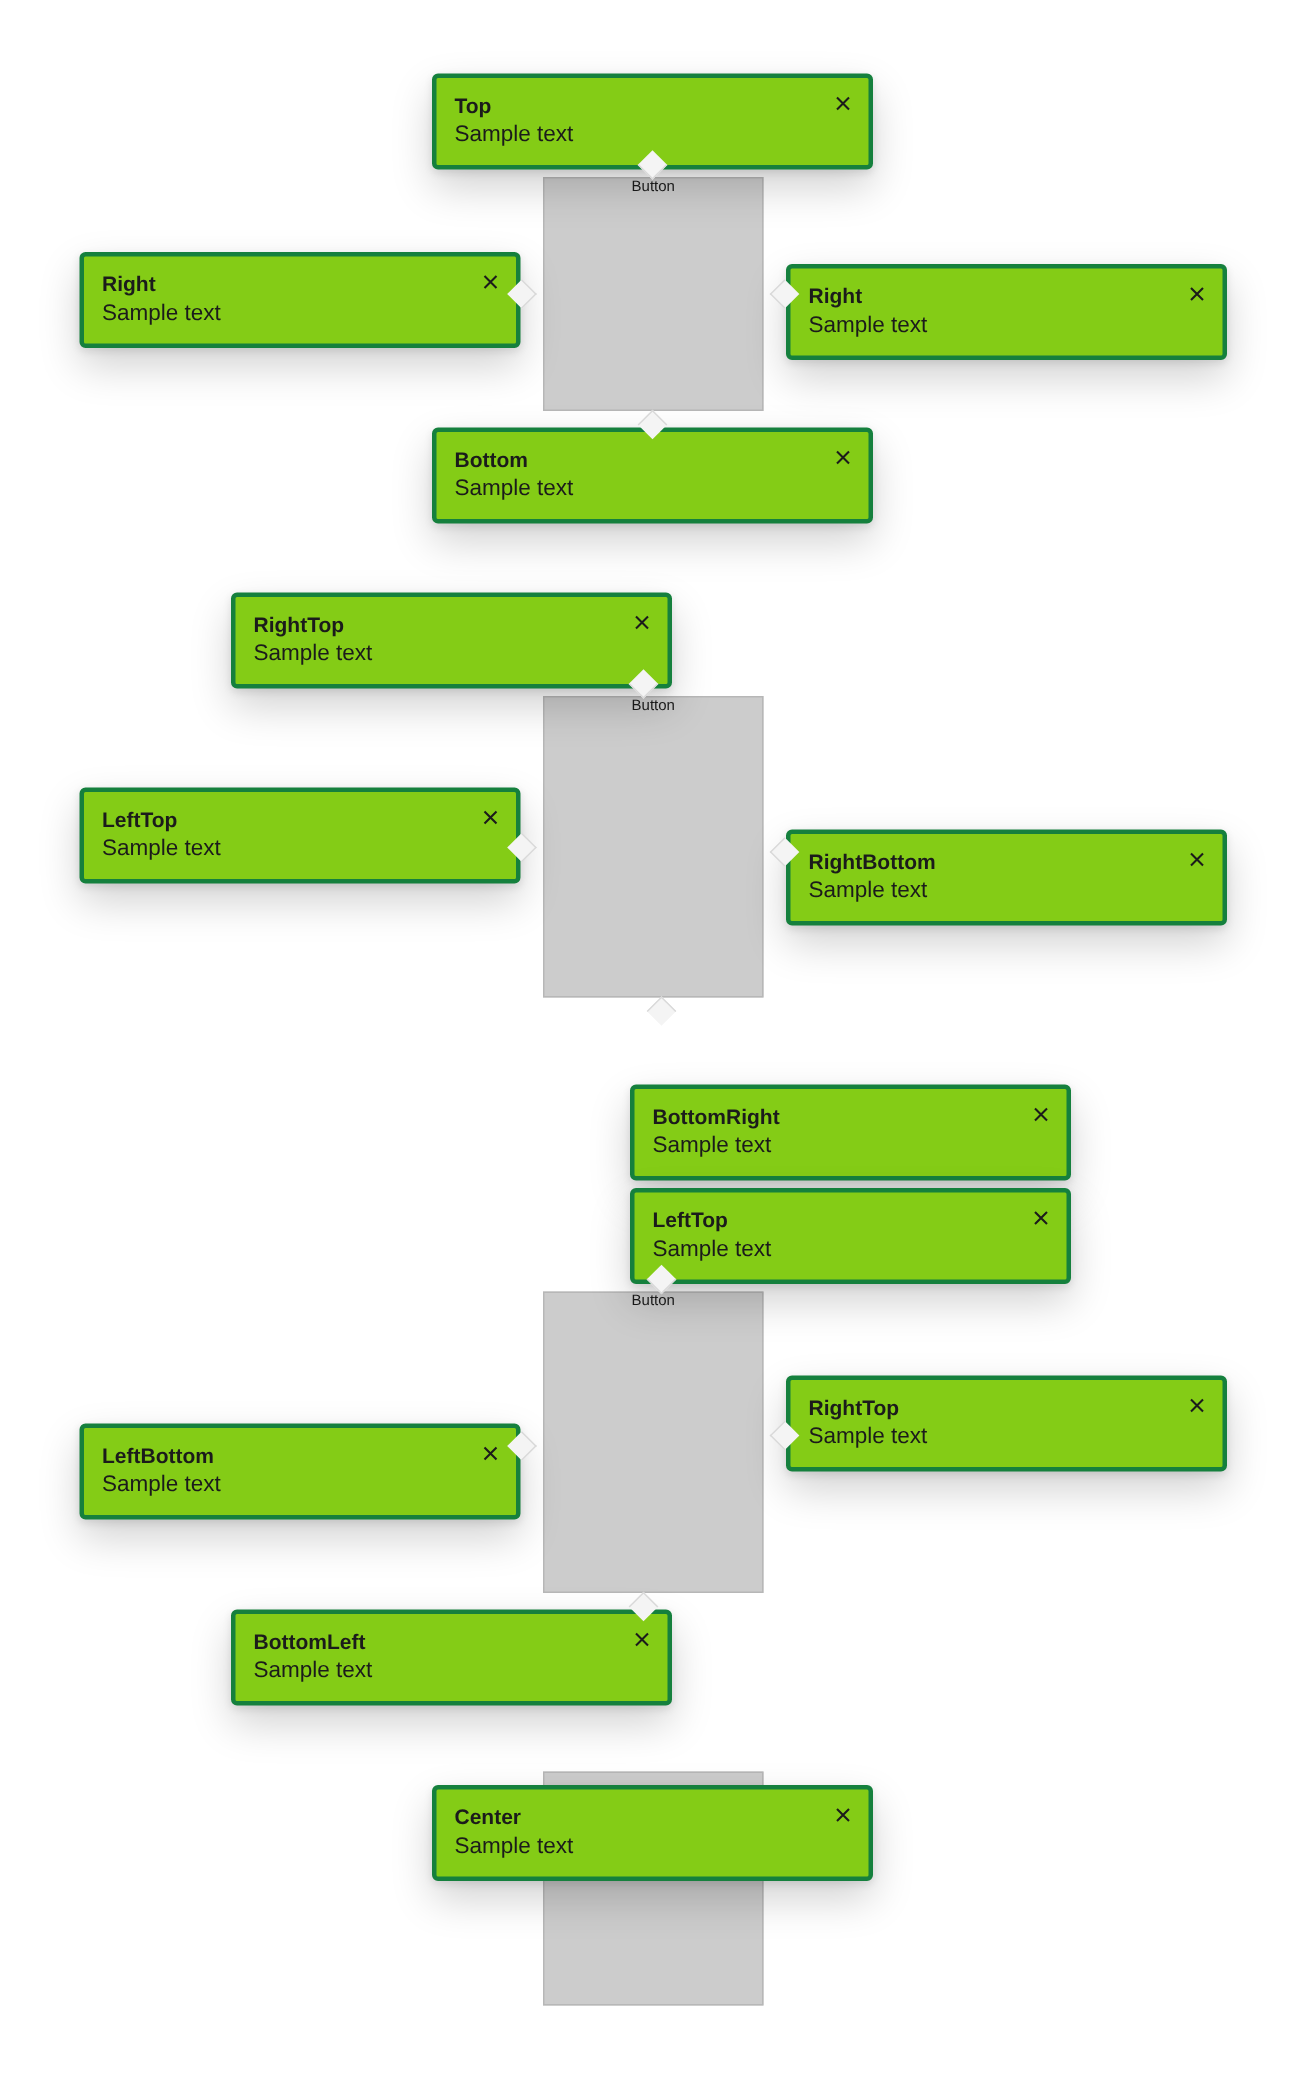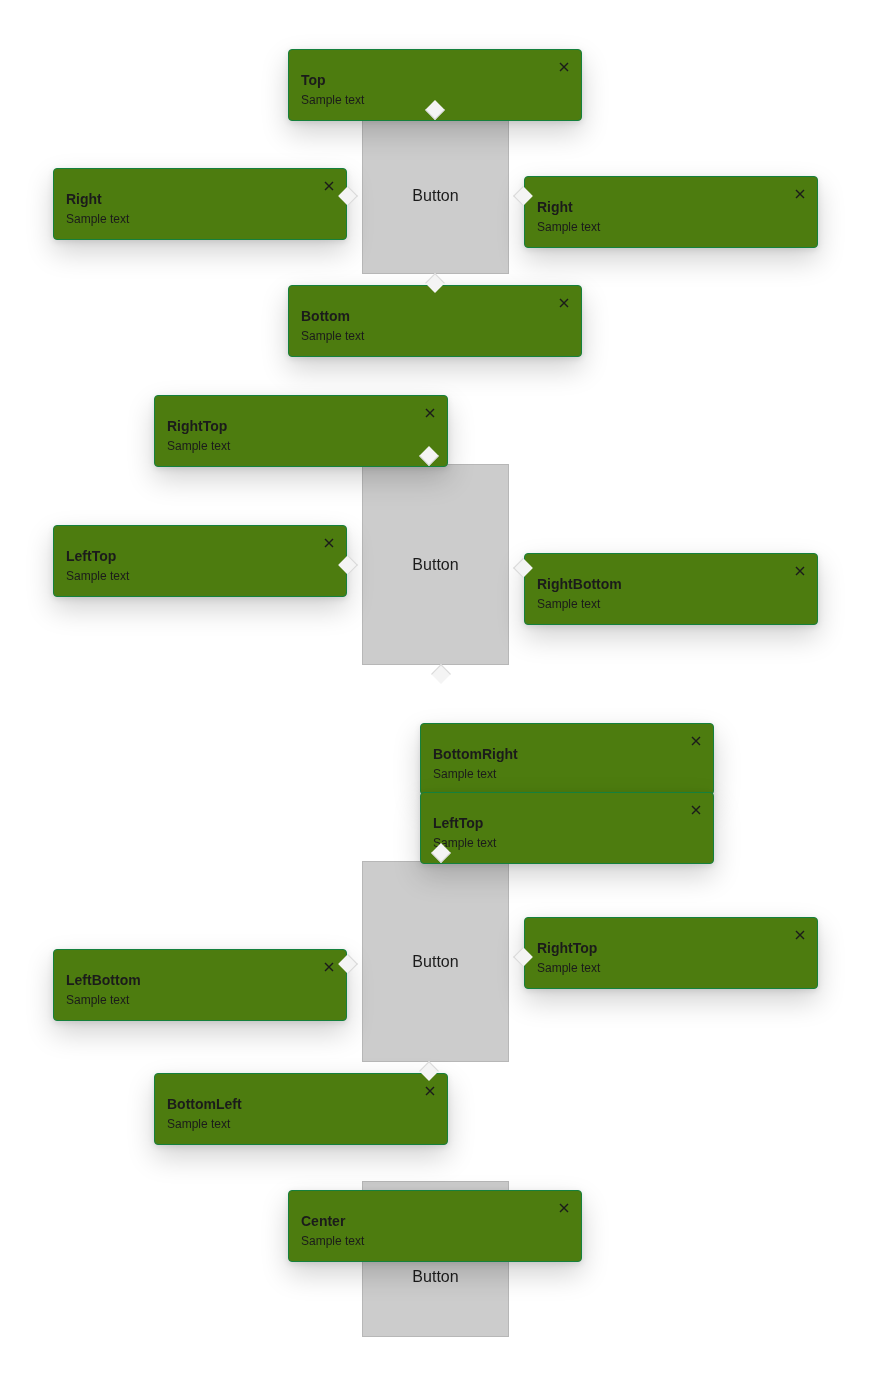--- a/index.html
+++ b/index.html
@@ -18,43 +18,42 @@
     width: 872px;
     height: 1386px;
   }
 
   
   .target {
     position: absolute;
     background: #cccccc;
     border: 1px solid #b7b7b7;
     display: flex;
-    align-items: center;
     justify-content: center;
     color: #1b1b1b;
-    font-size: 16px;
+    font-size: 10px;
   }
 
   
   .tip {
     position: absolute;
-    background: #4d7c0f;
-    border: 1px solid #15803d;
+    background: #84cc16;
+    border: 3px solid #15803d;
     border-radius: 4px;
     box-shadow: 0 12px 28px rgba(0,0,0,0.18), 0 2px 6px rgba(0,0,0,0.10);
-    padding: 21px 12px 11px 12px;
+    padding: 9px 12px 11px 12px;
   }
   .tip .title {
     font-weight: 600;
     font-size: 14px;
     margin: 0 26px 2px 0;
     line-height: 18px;
   }
   .tip .body {
-    font-size: 12px;
+    font-size: 15px;
     color: #1b1b1b;
     line-height: 18px;
   }
   .tip .close {
     position: absolute;
     top: 6px;
     right: 6px;
     width: 22px;
     height: 22px;
     display: flex;

